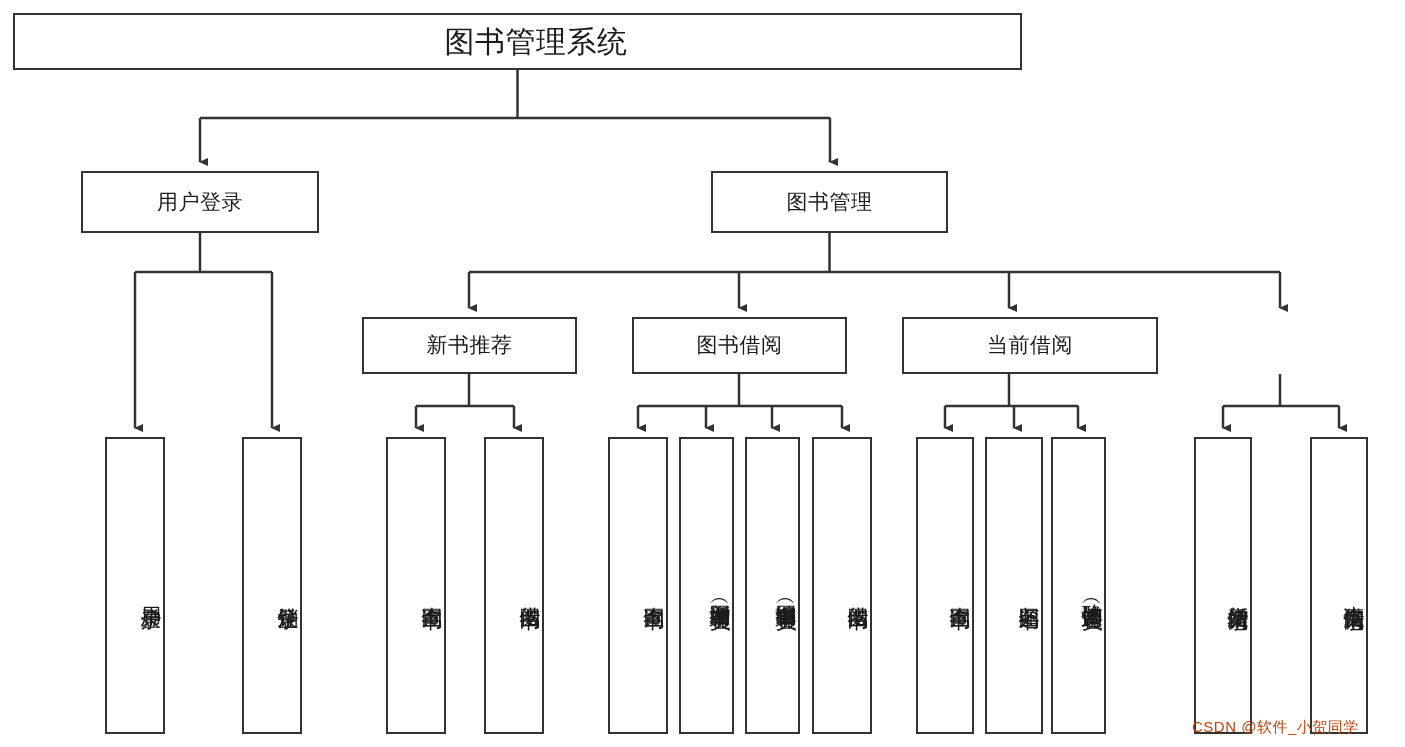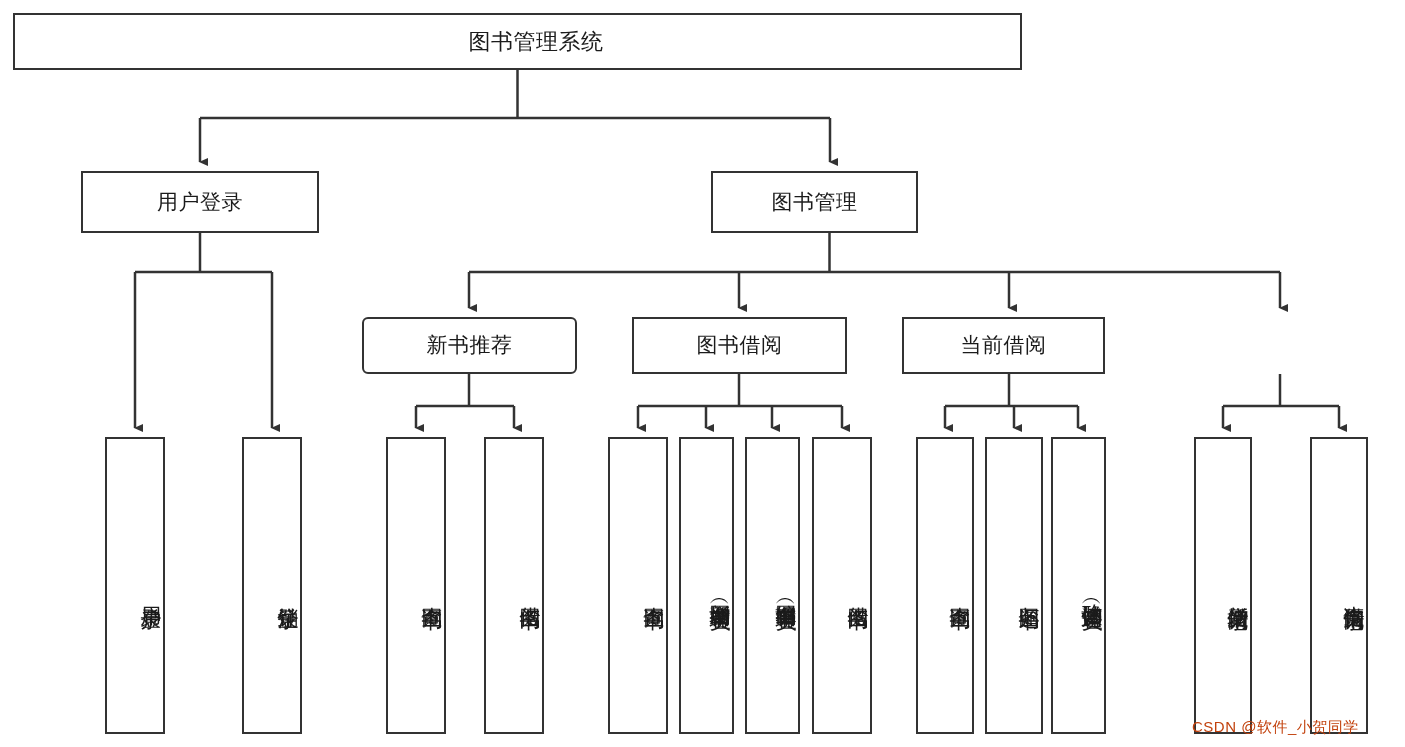--- a/index.html
+++ b/index.html
@@ -48,21 +48,21 @@
     padding-top: 12px;
     align-items: flex-start;
     justify-content: center;
   }
   .node.vert span {
     writing-mode: vertical-rl;
     text-orientation: upright;
     display: block;
   }
   #root-node {
-    font-size: 22px;
+    font-size: 30px;
     padding-left: 37px;
   }
   #watermark {
     position: absolute;
     font-size: 15px;
     color: #c2410c;
     white-space: nowrap;
     letter-spacing: 0.5px;
   }
 </style>
@@ -122,31 +122,31 @@
     </g>
   </svg>
 
   <div class="node horiz" id="root-node" style="left:13px; top:13px; width:1009px; height:57px;">
     <span>图书管理系统</span>
   </div>
 
   <div class="node horiz" style="left:81px; top:171px; width:238px; height:62px;">
     <span>用户登录</span>
   </div>
-  <div class="node horiz" style="left:711px; top:171px; width:207px; height:62px;">
+  <div class="node horiz" style="left:711px; top:171px; width:237px; height:62px;">
     <span>图书管理</span>
   </div>
 
-  <div class="node horiz" style="left:362px; top:317px; width:215px; height:57px;border-radius:6px;">
+  <div class="node horiz" style="left:362px; top:317px; width:215px; height:57px;">
     <span>新书推荐</span>
   </div>
   <div class="node horiz" style="left:632px; top:317px; width:215px; height:57px;justify-content:center;">
     <span>图书借阅</span>
   </div>
-  <div class="node horiz" style="left:902px; top:317px; width:203px; height:57px;">
+  <div class="node horiz" style="left:902px; top:317px; width:256px; height:57px;">
     <span>当前借阅</span>
   </div>
 
   <div class="node vert" style="left:105px; top:437px; width:60px; height:297px;">
     <span>用户登录</span>
   </div>
   <div class="node vert" style="left:242px; top:437px; width:60px; height:297px;">
     <span>注销登录</span>
   </div>
   <div class="node vert" style="left:386px; top:437px; width:60px; height:297px;">

